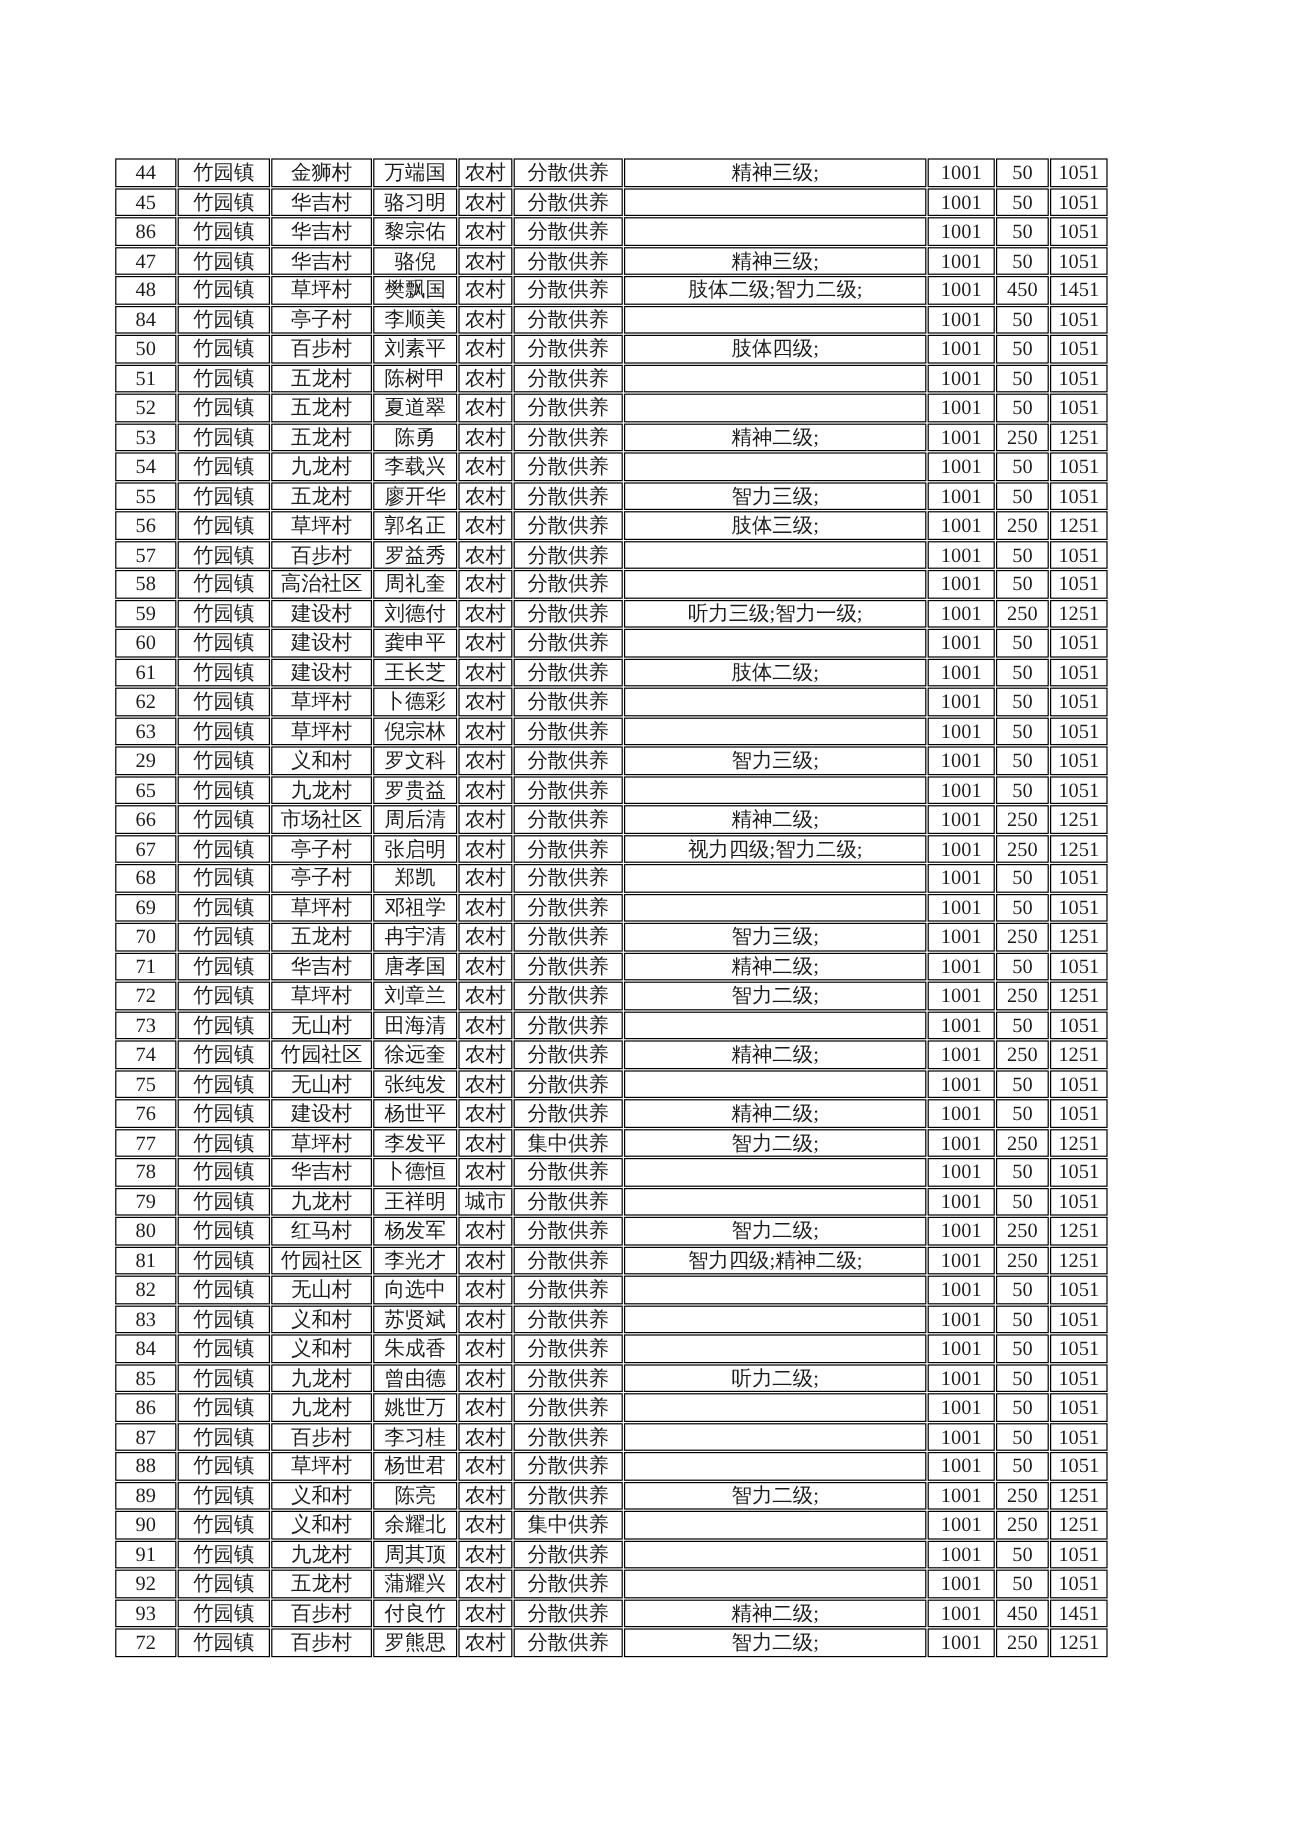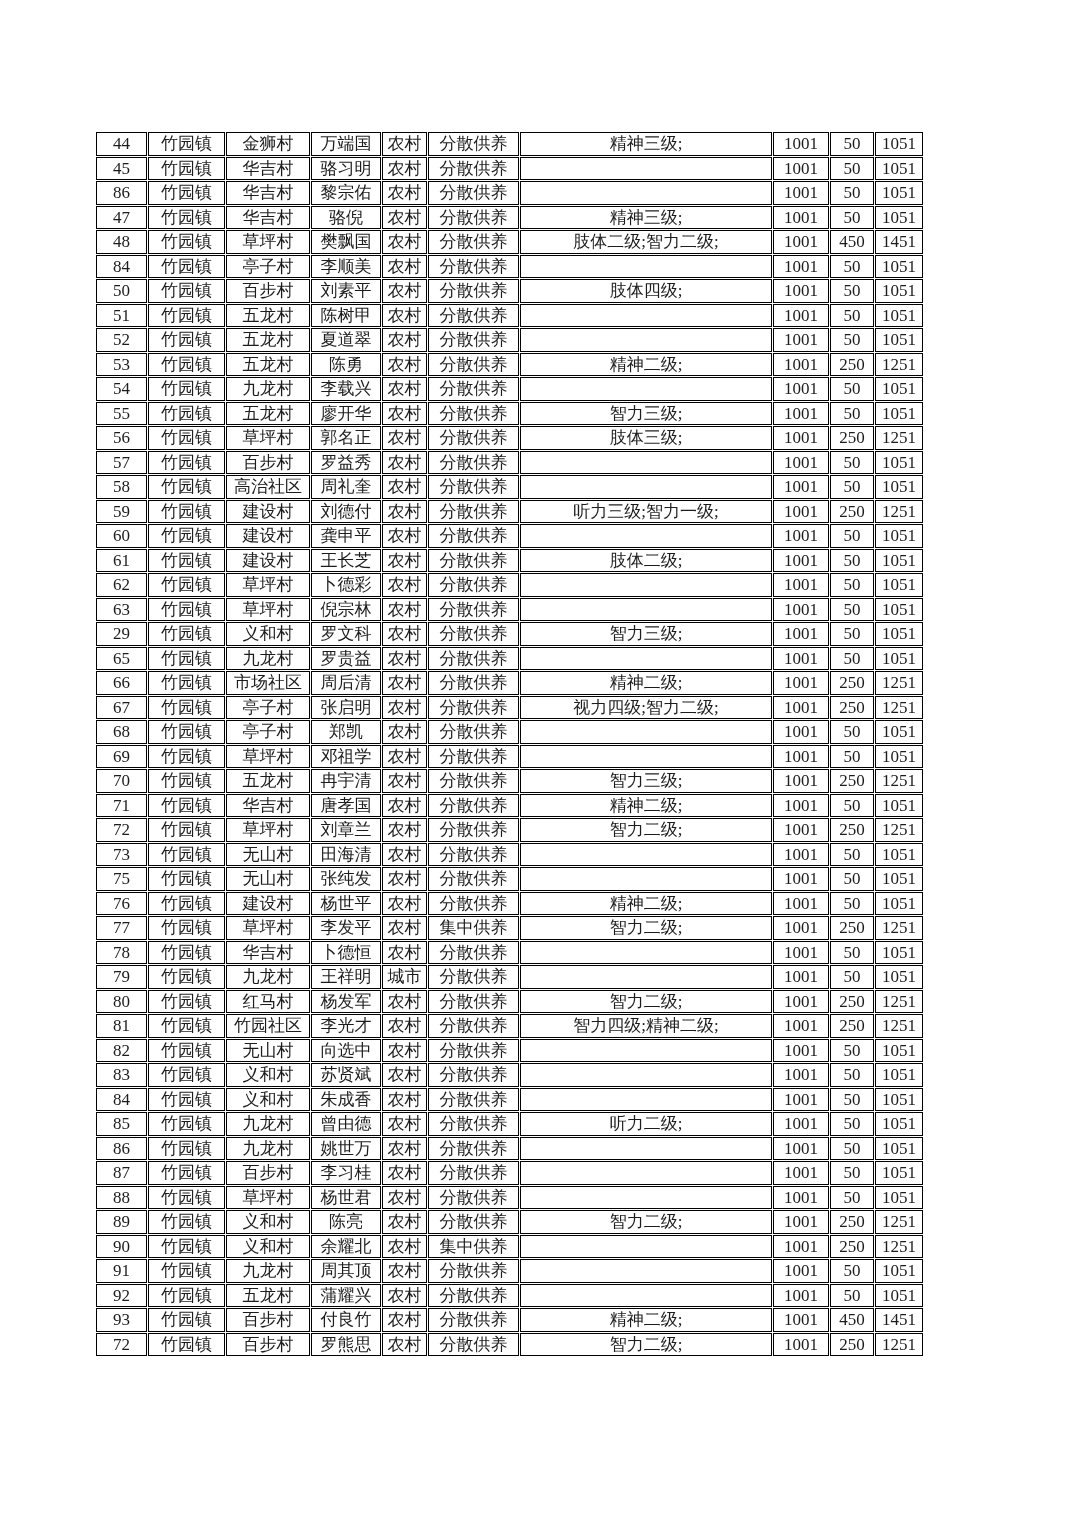--- a/index.html
+++ b/index.html
@@ -421,20 +421,32 @@
           <td>无山村</td>
           <td>田海清</td>
           <td>农村</td>
           <td>分散供养</td>
           <td></td>
           <td>1001</td>
           <td>50</td>
           <td>1051</td>
         </tr>
         <tr>
+          <td>74</td>
+          <td>竹园镇</td>
+          <td>竹园社区</td>
+          <td>徐远奎</td>
+          <td>农村</td>
+          <td>分散供养</td>
+          <td>精神二级;</td>
+          <td>1001</td>
+          <td>250</td>
+          <td>1251</td>
+        </tr>
+        <tr>
           <td>75</td>
           <td>竹园镇</td>
           <td>无山村</td>
           <td>张纯发</td>
           <td>农村</td>
           <td>分散供养</td>
           <td></td>
           <td>1001</td>
           <td>50</td>
           <td>1051</td>

